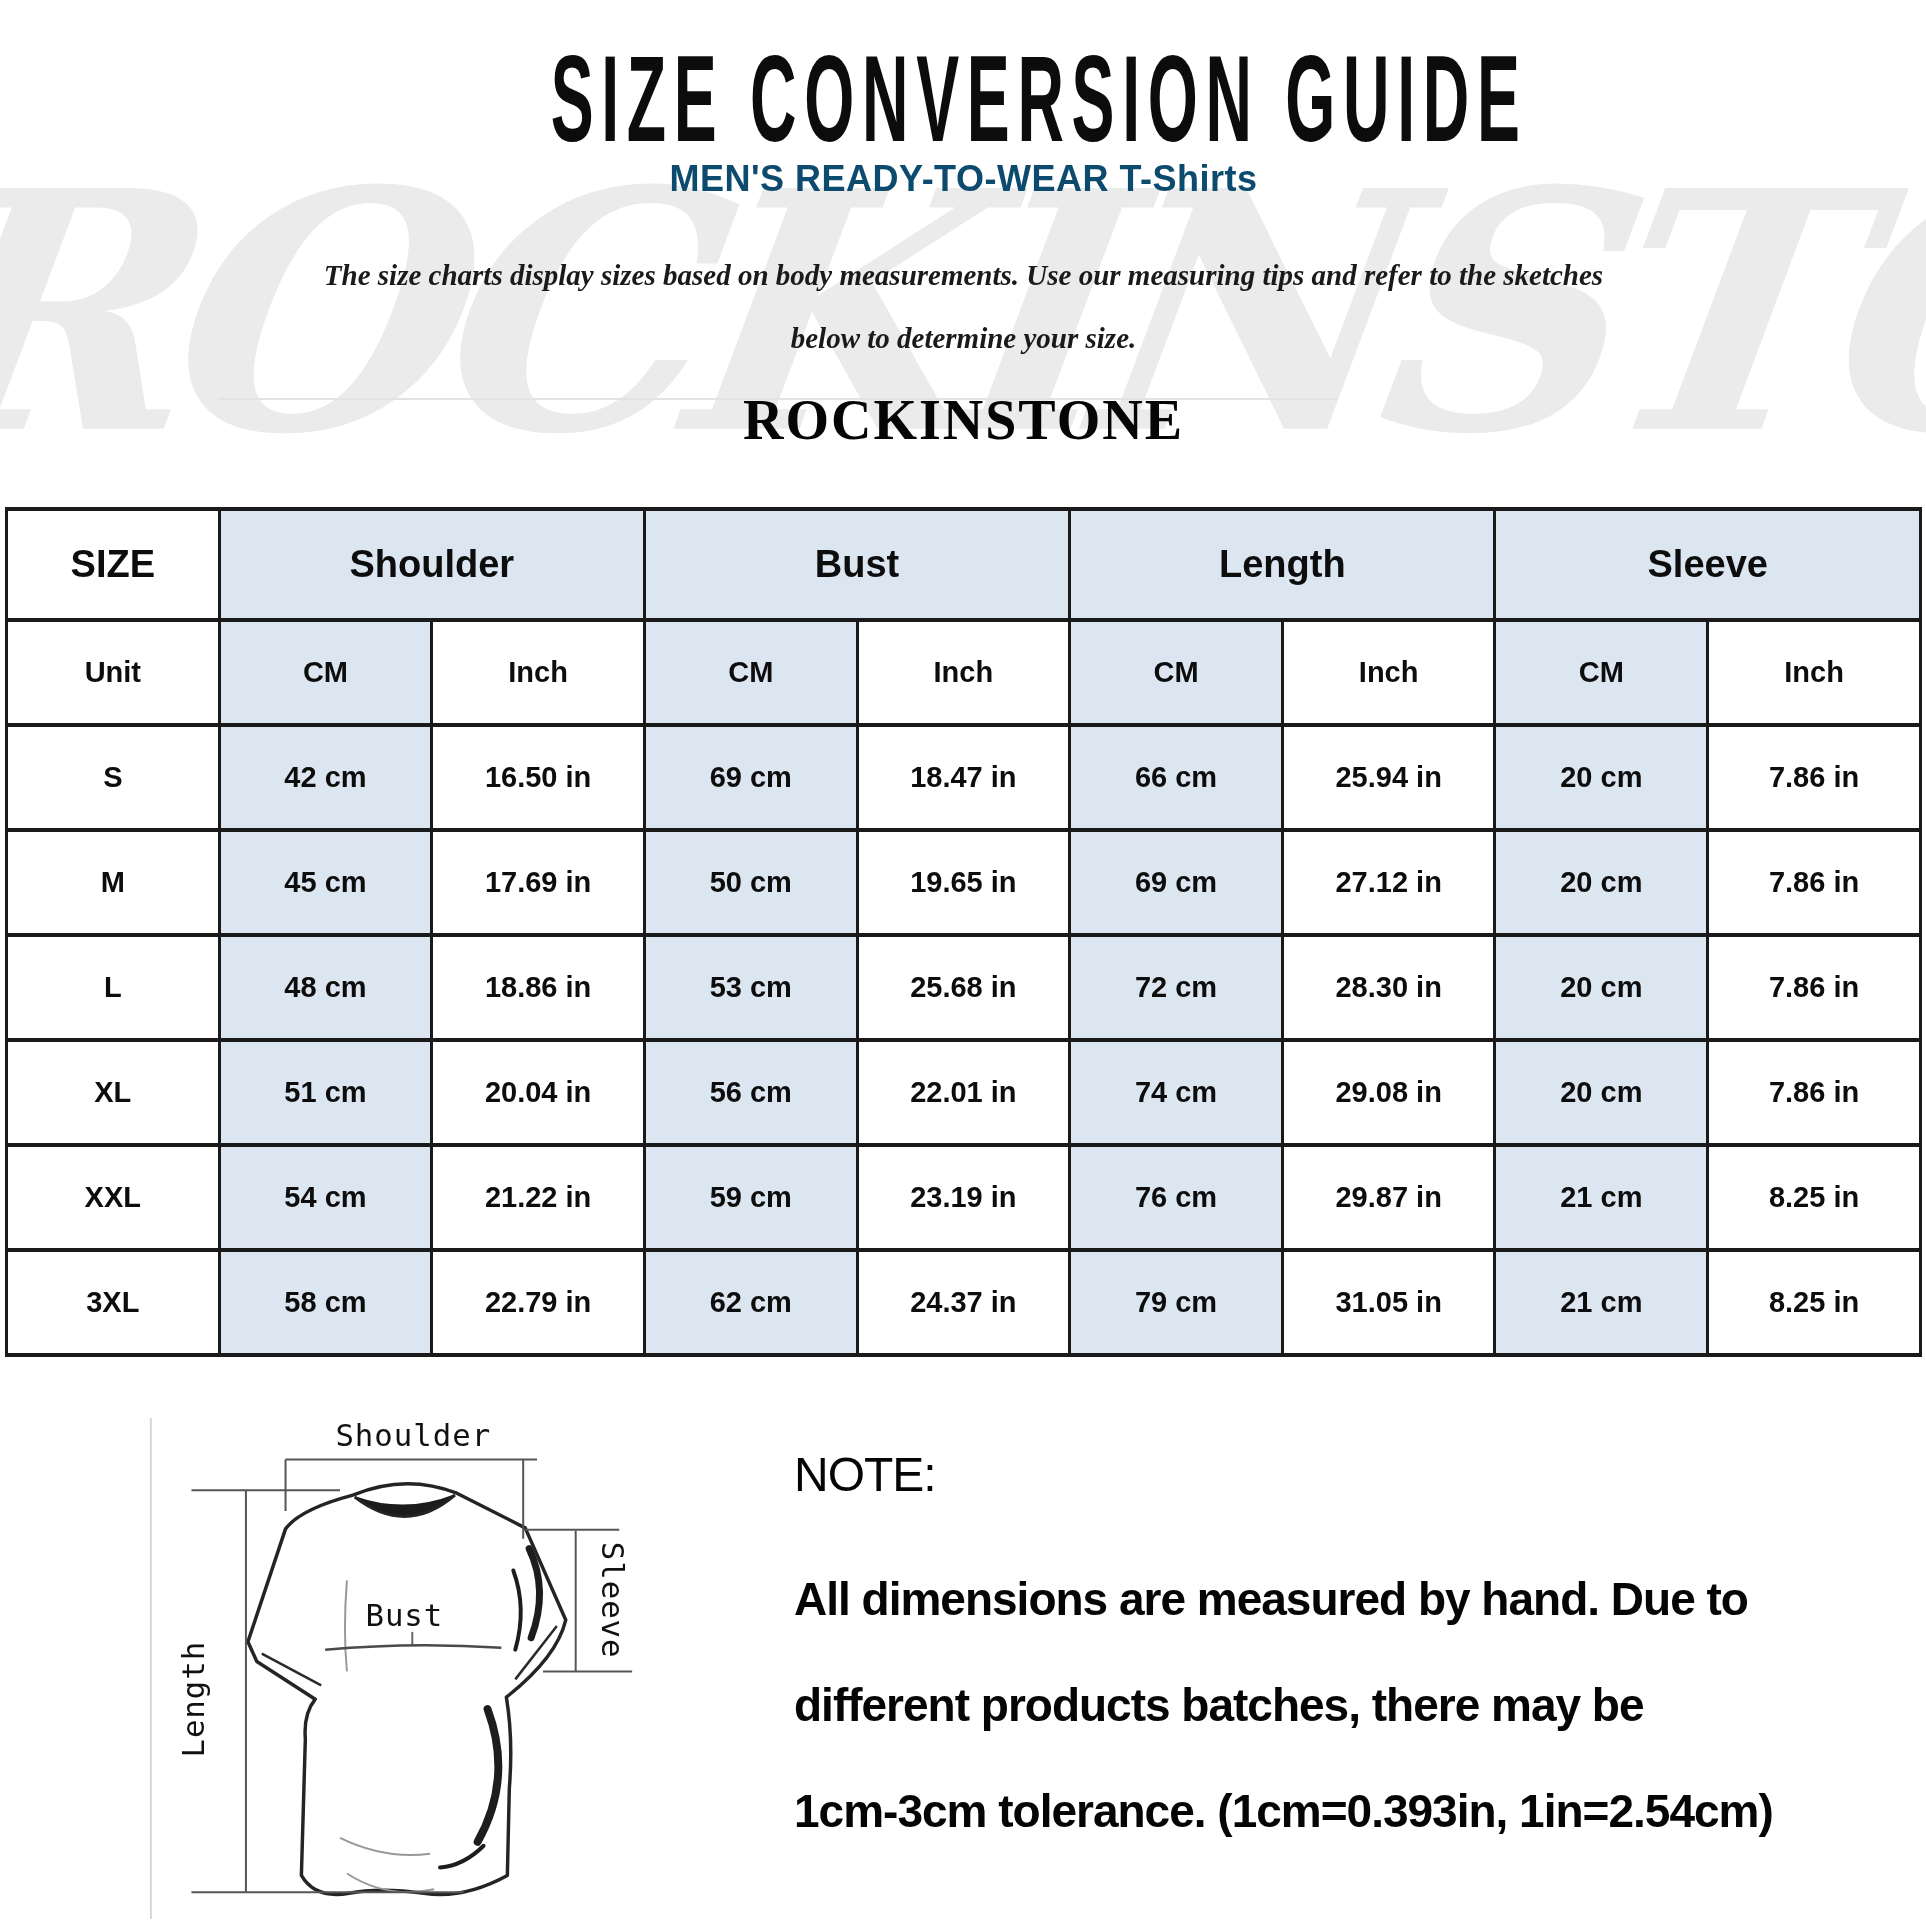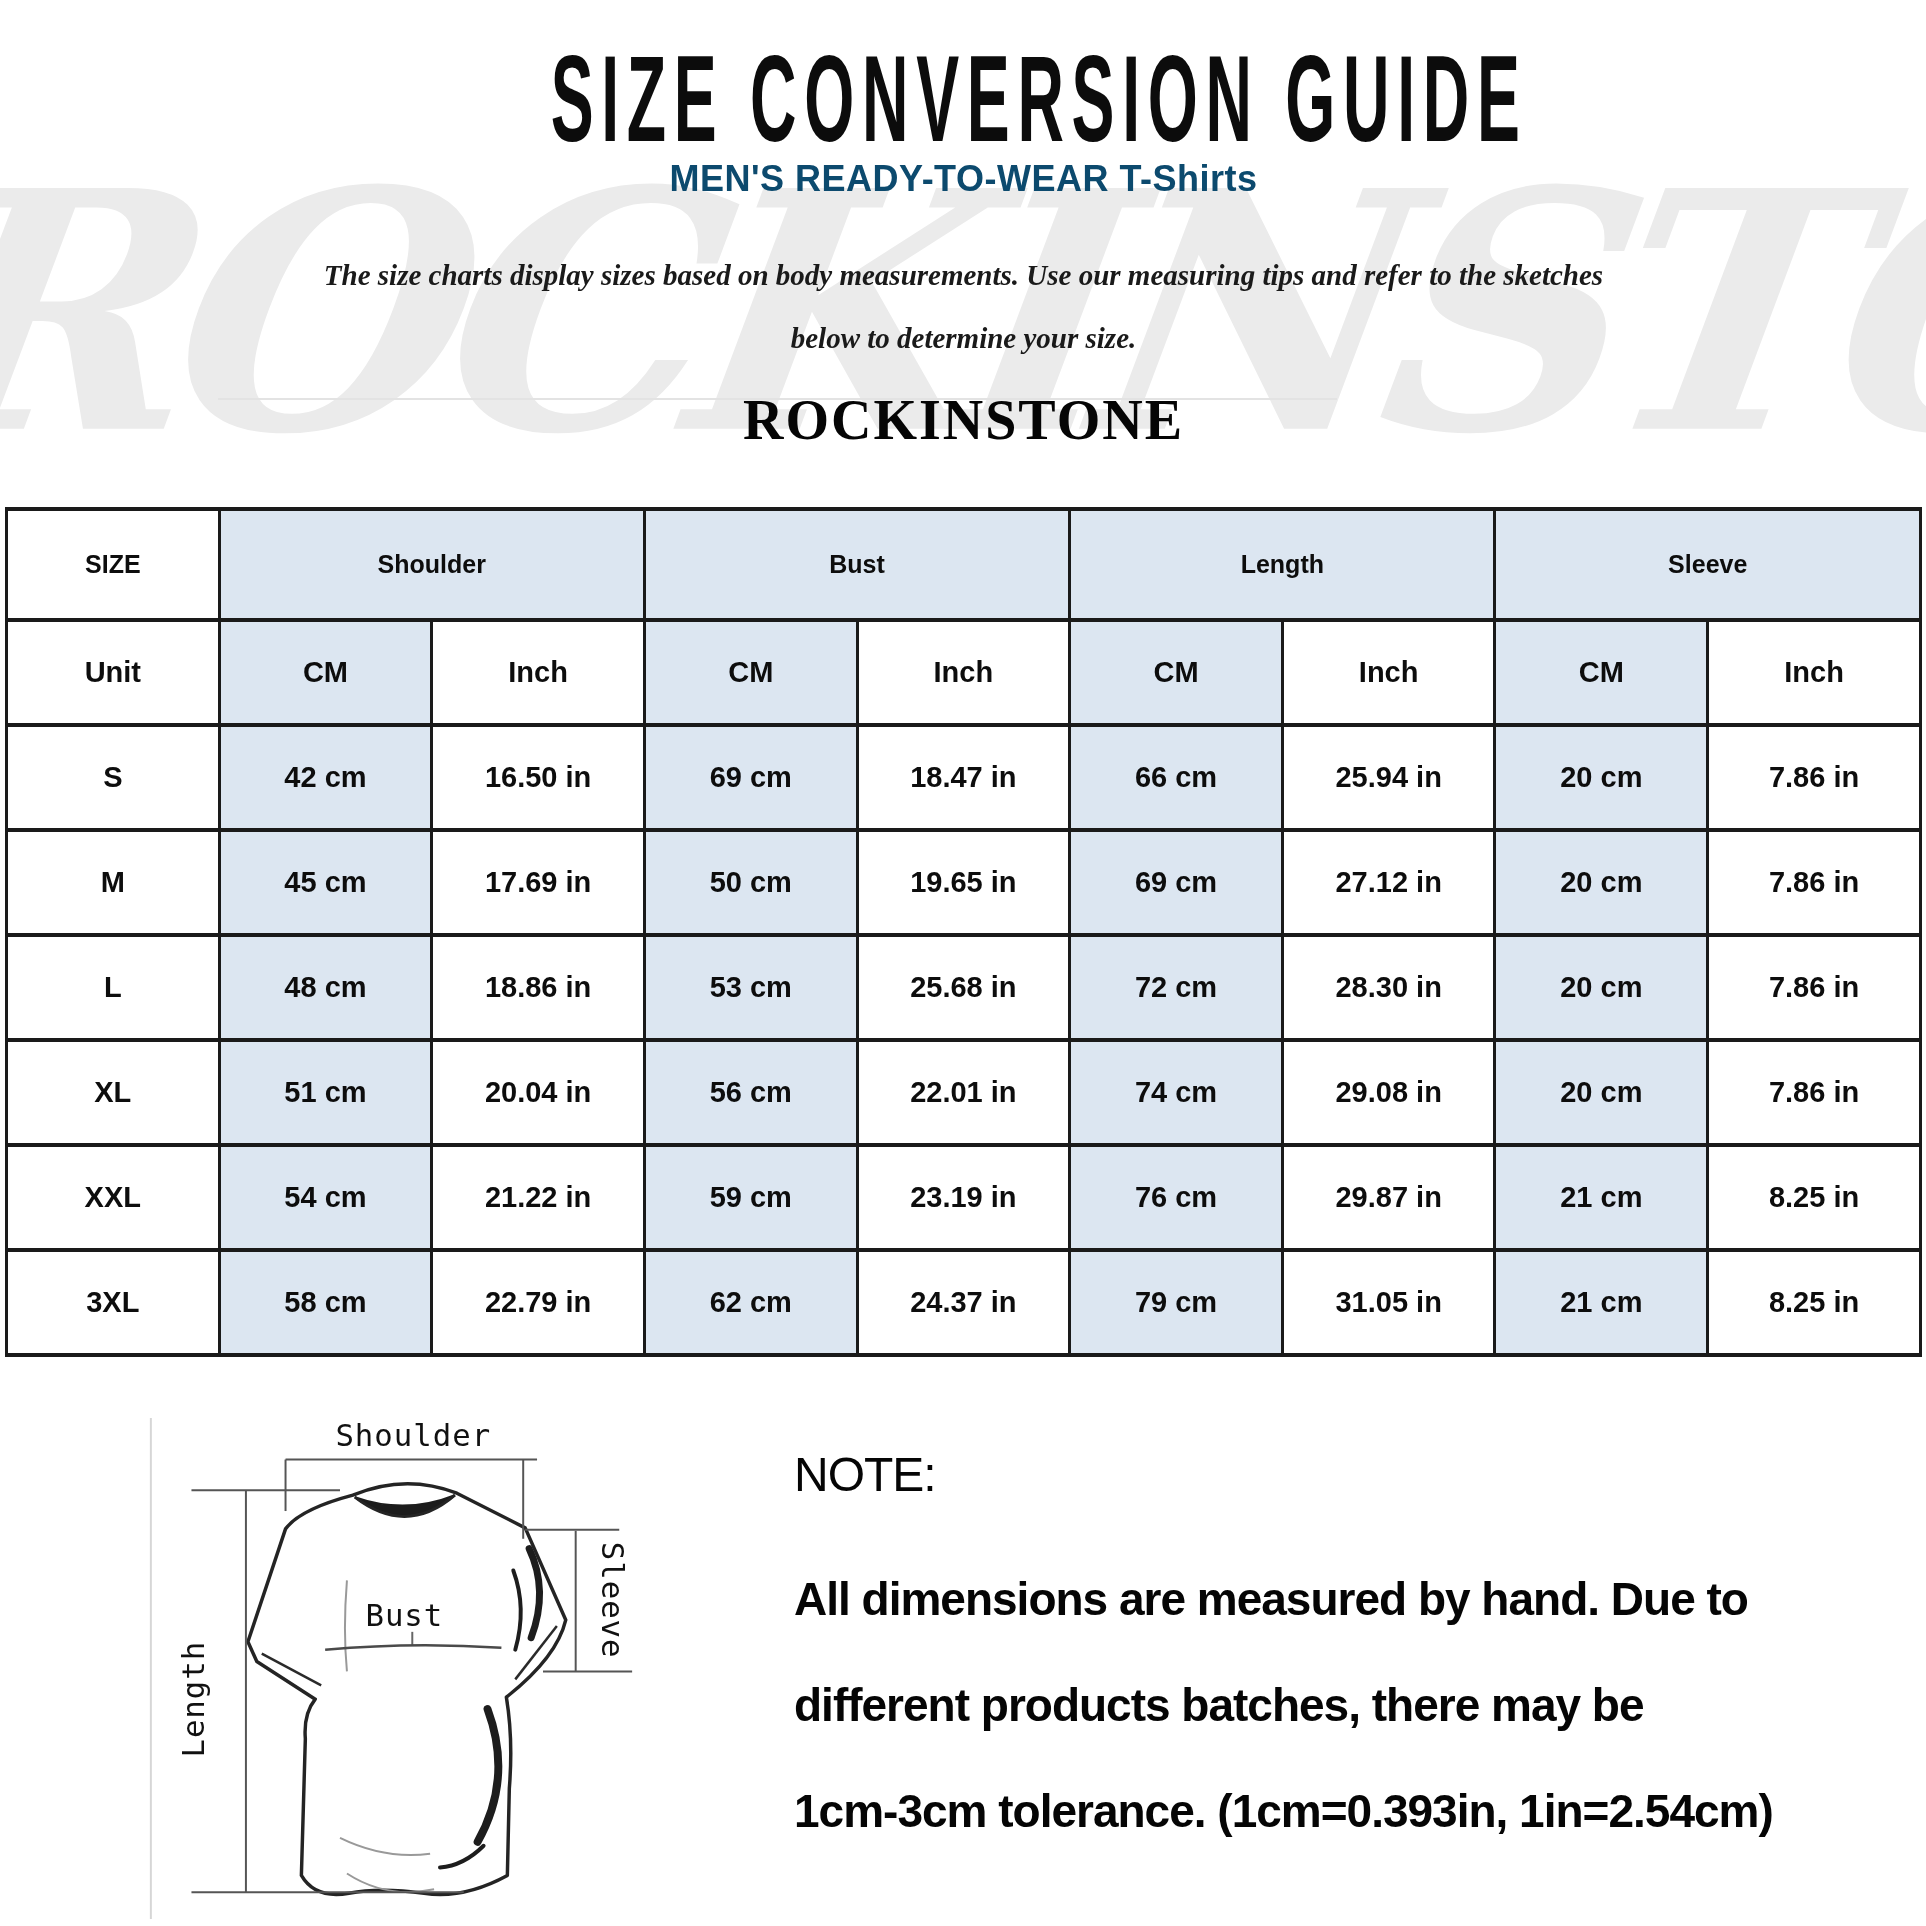--- a/index.html
+++ b/index.html
@@ -35,21 +35,21 @@
 
   
   .size-table { position:absolute; top:507px; left:5px; width:1917px;
     border-collapse:collapse; table-layout:fixed; }
   .size-table td {
     border:3px solid #1a1a1a; border-top-width:4px; border-bottom-width:4px;
     text-align:center; vertical-align:middle;
     font-weight:bold; font-size:29px; color:#0d0d0d; background:#fff;
     height:105px; overflow:hidden;
   }
-  .size-table tr.ghr td { height:111px; font-size:25px; }
+  .size-table tr.ghr td { height:111px; font-size:38px; }
   .size-table td.b { background:#dce6f1; }
 
   
   .diagram { position:absolute; top:1412px; left:137px; width:609px; height:510px; }
   .diagram svg { display:block; }
   .dim-label { font-family:"DejaVu Sans Mono", monospace; font-size:31px; fill:#111; letter-spacing:1px; }
 
   .note { position:absolute; top:1447px; left:794px; width:1099px; color:#050505; }
   .note-heading { font-weight:normal; font-size:48px; letter-spacing:-1px; margin-bottom:44px; }
   .note-line { font-weight:bold; font-size:46px; letter-spacing:-1px; line-height:106px; white-space:nowrap; }

